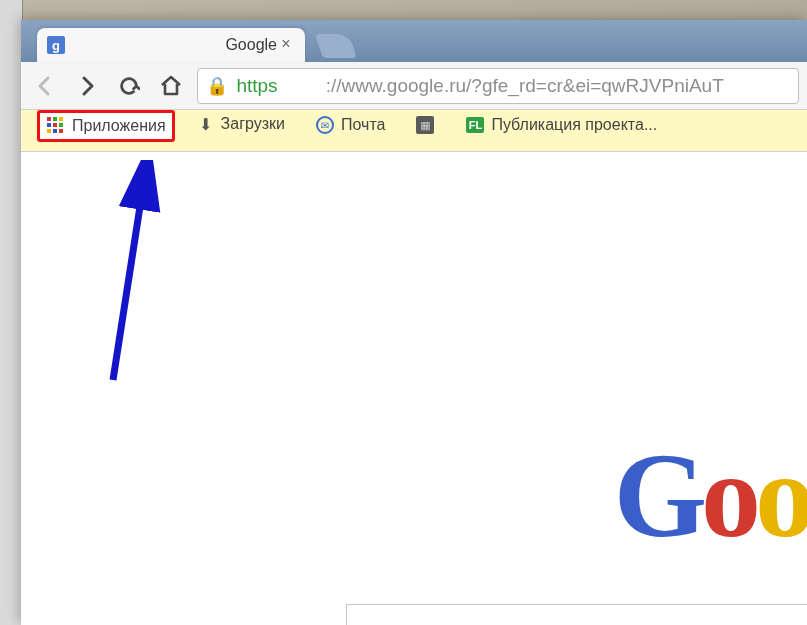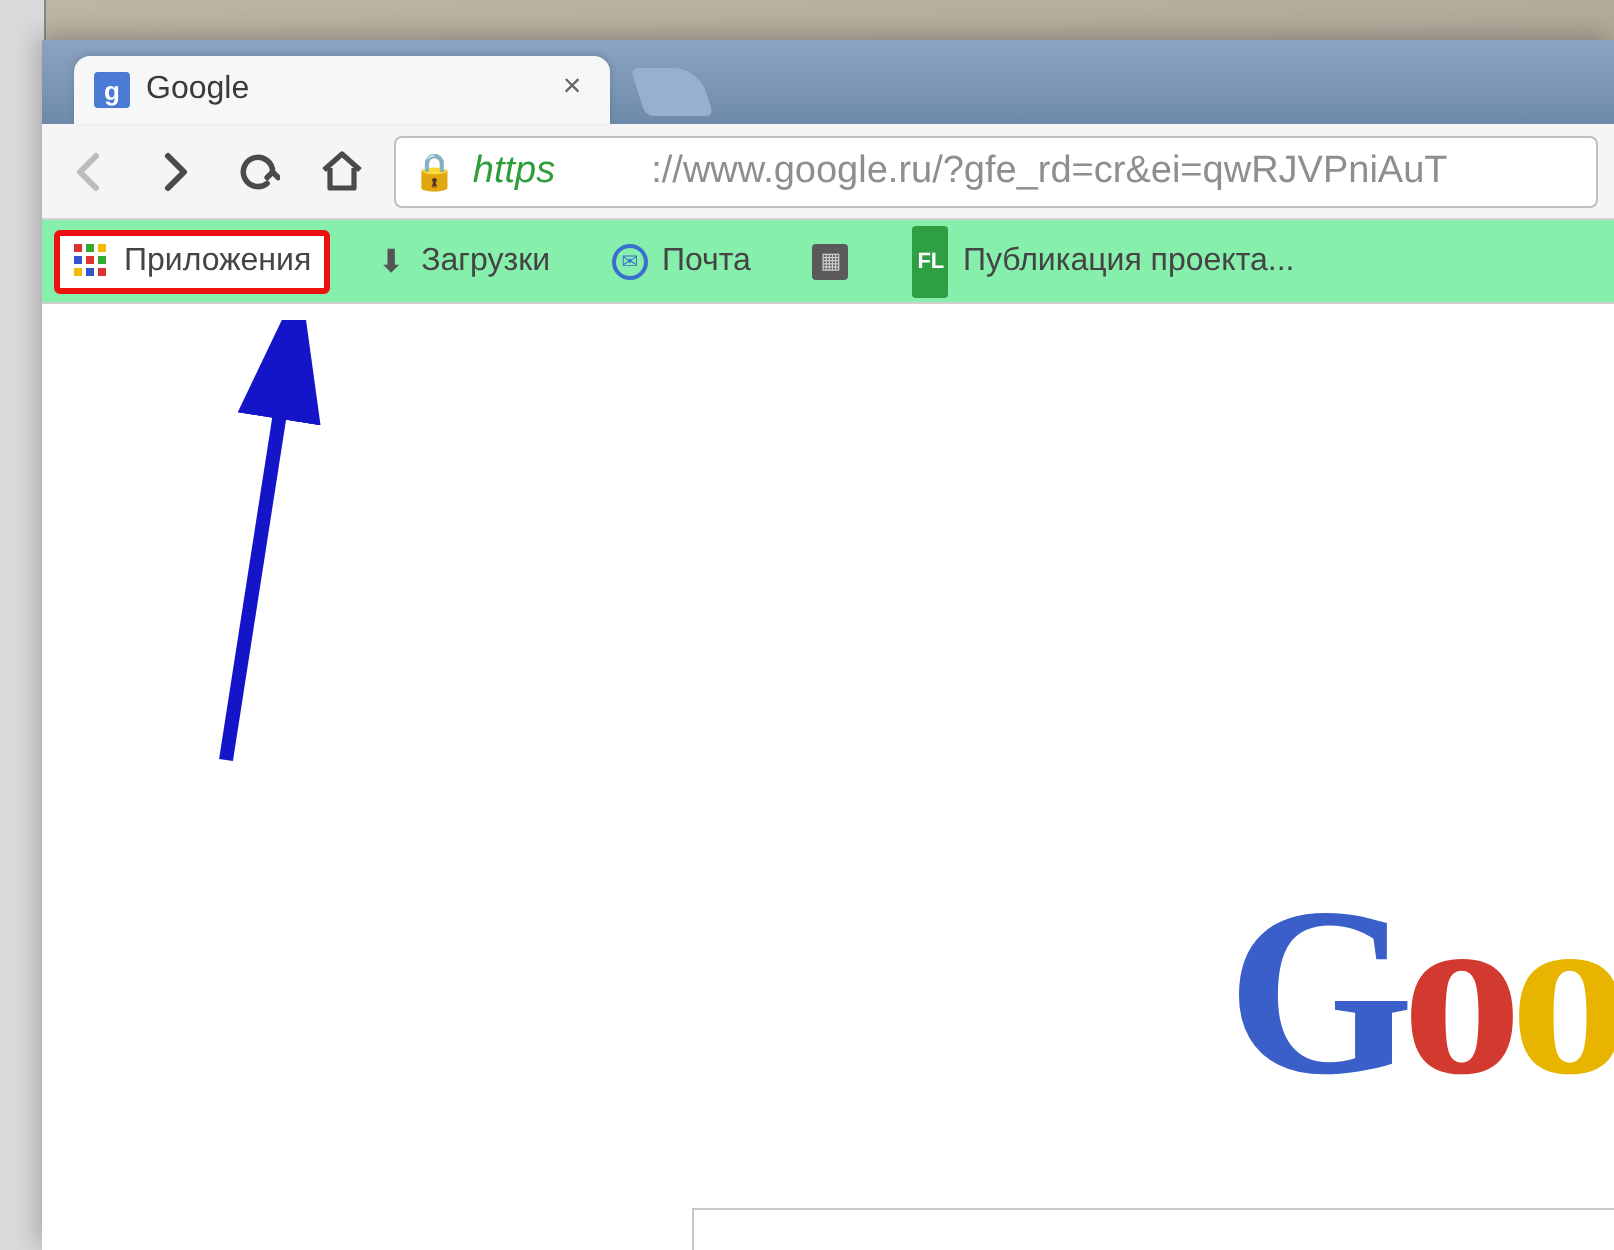--- a/index.html
+++ b/index.html
@@ -67,20 +67,21 @@
     justify-content: center;
     font-size: 14px;
   }
   .tab .tab-title {
     flex: 1;
     font-size: 16px;
     color: #3a3a3a;
     white-space: nowrap;
     overflow: hidden;
     text-overflow: ellipsis;
+    text-align: right;
   }
   .tab .tab-close {
     width: 18px; height: 18px;
     font-size: 16px;
     color: #666;
     text-align: center;
     line-height: 16px;
     cursor: pointer;
   }
 
@@ -121,31 +122,31 @@
     border: 1px solid #c0c0c0;
     border-radius: 4px;
     display: flex;
     align-items: center;
     padding: 0 8px;
     overflow: hidden;
     white-space: nowrap;
     font-size: 19px;
   }
   .lock-icon { color: #4caf50; margin-right: 8px; font-size: 18px; }
-  .url-scheme { color: #2e9e3a; font-style: italic; }
+  .url-scheme { color: #2e9e3a; }
   .url-rest   { color: #8e8e8e; margin-left: 48px; }
 
   
   .bookmarks-bar {
     height: 41px;
-    background: #86efac;
+    background: #fef9c3;
     border-bottom: 1px solid #d0d0d0;
     display: flex;
-    align-items: center;
-    padding: 0 6px;
+    align-items: flex-start;
+    padding: 0 16px;
     gap: 14px;
     font-size: 16px;
     color: #444;
   }
   .bm-item {
     display: inline-flex;
     align-items: center;
     gap: 6px;
     padding: 5px 8px;
     cursor: pointer;
@@ -227,21 +228,21 @@
     width:18px;height:18px;background:#4a7ad4;color:#fff;
     display:inline-flex;align-items:center;justify-content:center;
     font-weight:bold;font-size:13px;border-radius:2px;
   }
   .fav-mail {
     width:18px;height:18px;border:2px solid #3a6fcf;border-radius:50%;
     box-sizing:border-box;display:inline-flex;align-items:center;justify-content:center;
     font-size:10px;color:#3a6fcf;
   }
   .fav-fl {
-    width:18px;height:36px;background:#2ea043;color:#fff;
+    width:18px;height:16px;background:#2ea043;color:#fff;
     display:inline-flex;align-items:center;justify-content:center;
     font-weight:bold;font-size:11px;border-radius:2px;
   }
   .fav-dl {
     width:18px;height:18px;color:#555;
     display:inline-flex;align-items:center;justify-content:center;
     font-size:16px;
   }
   .fav-sm {
     width:18px;height:18px;background:#5a5a5a;color:#ccc;

